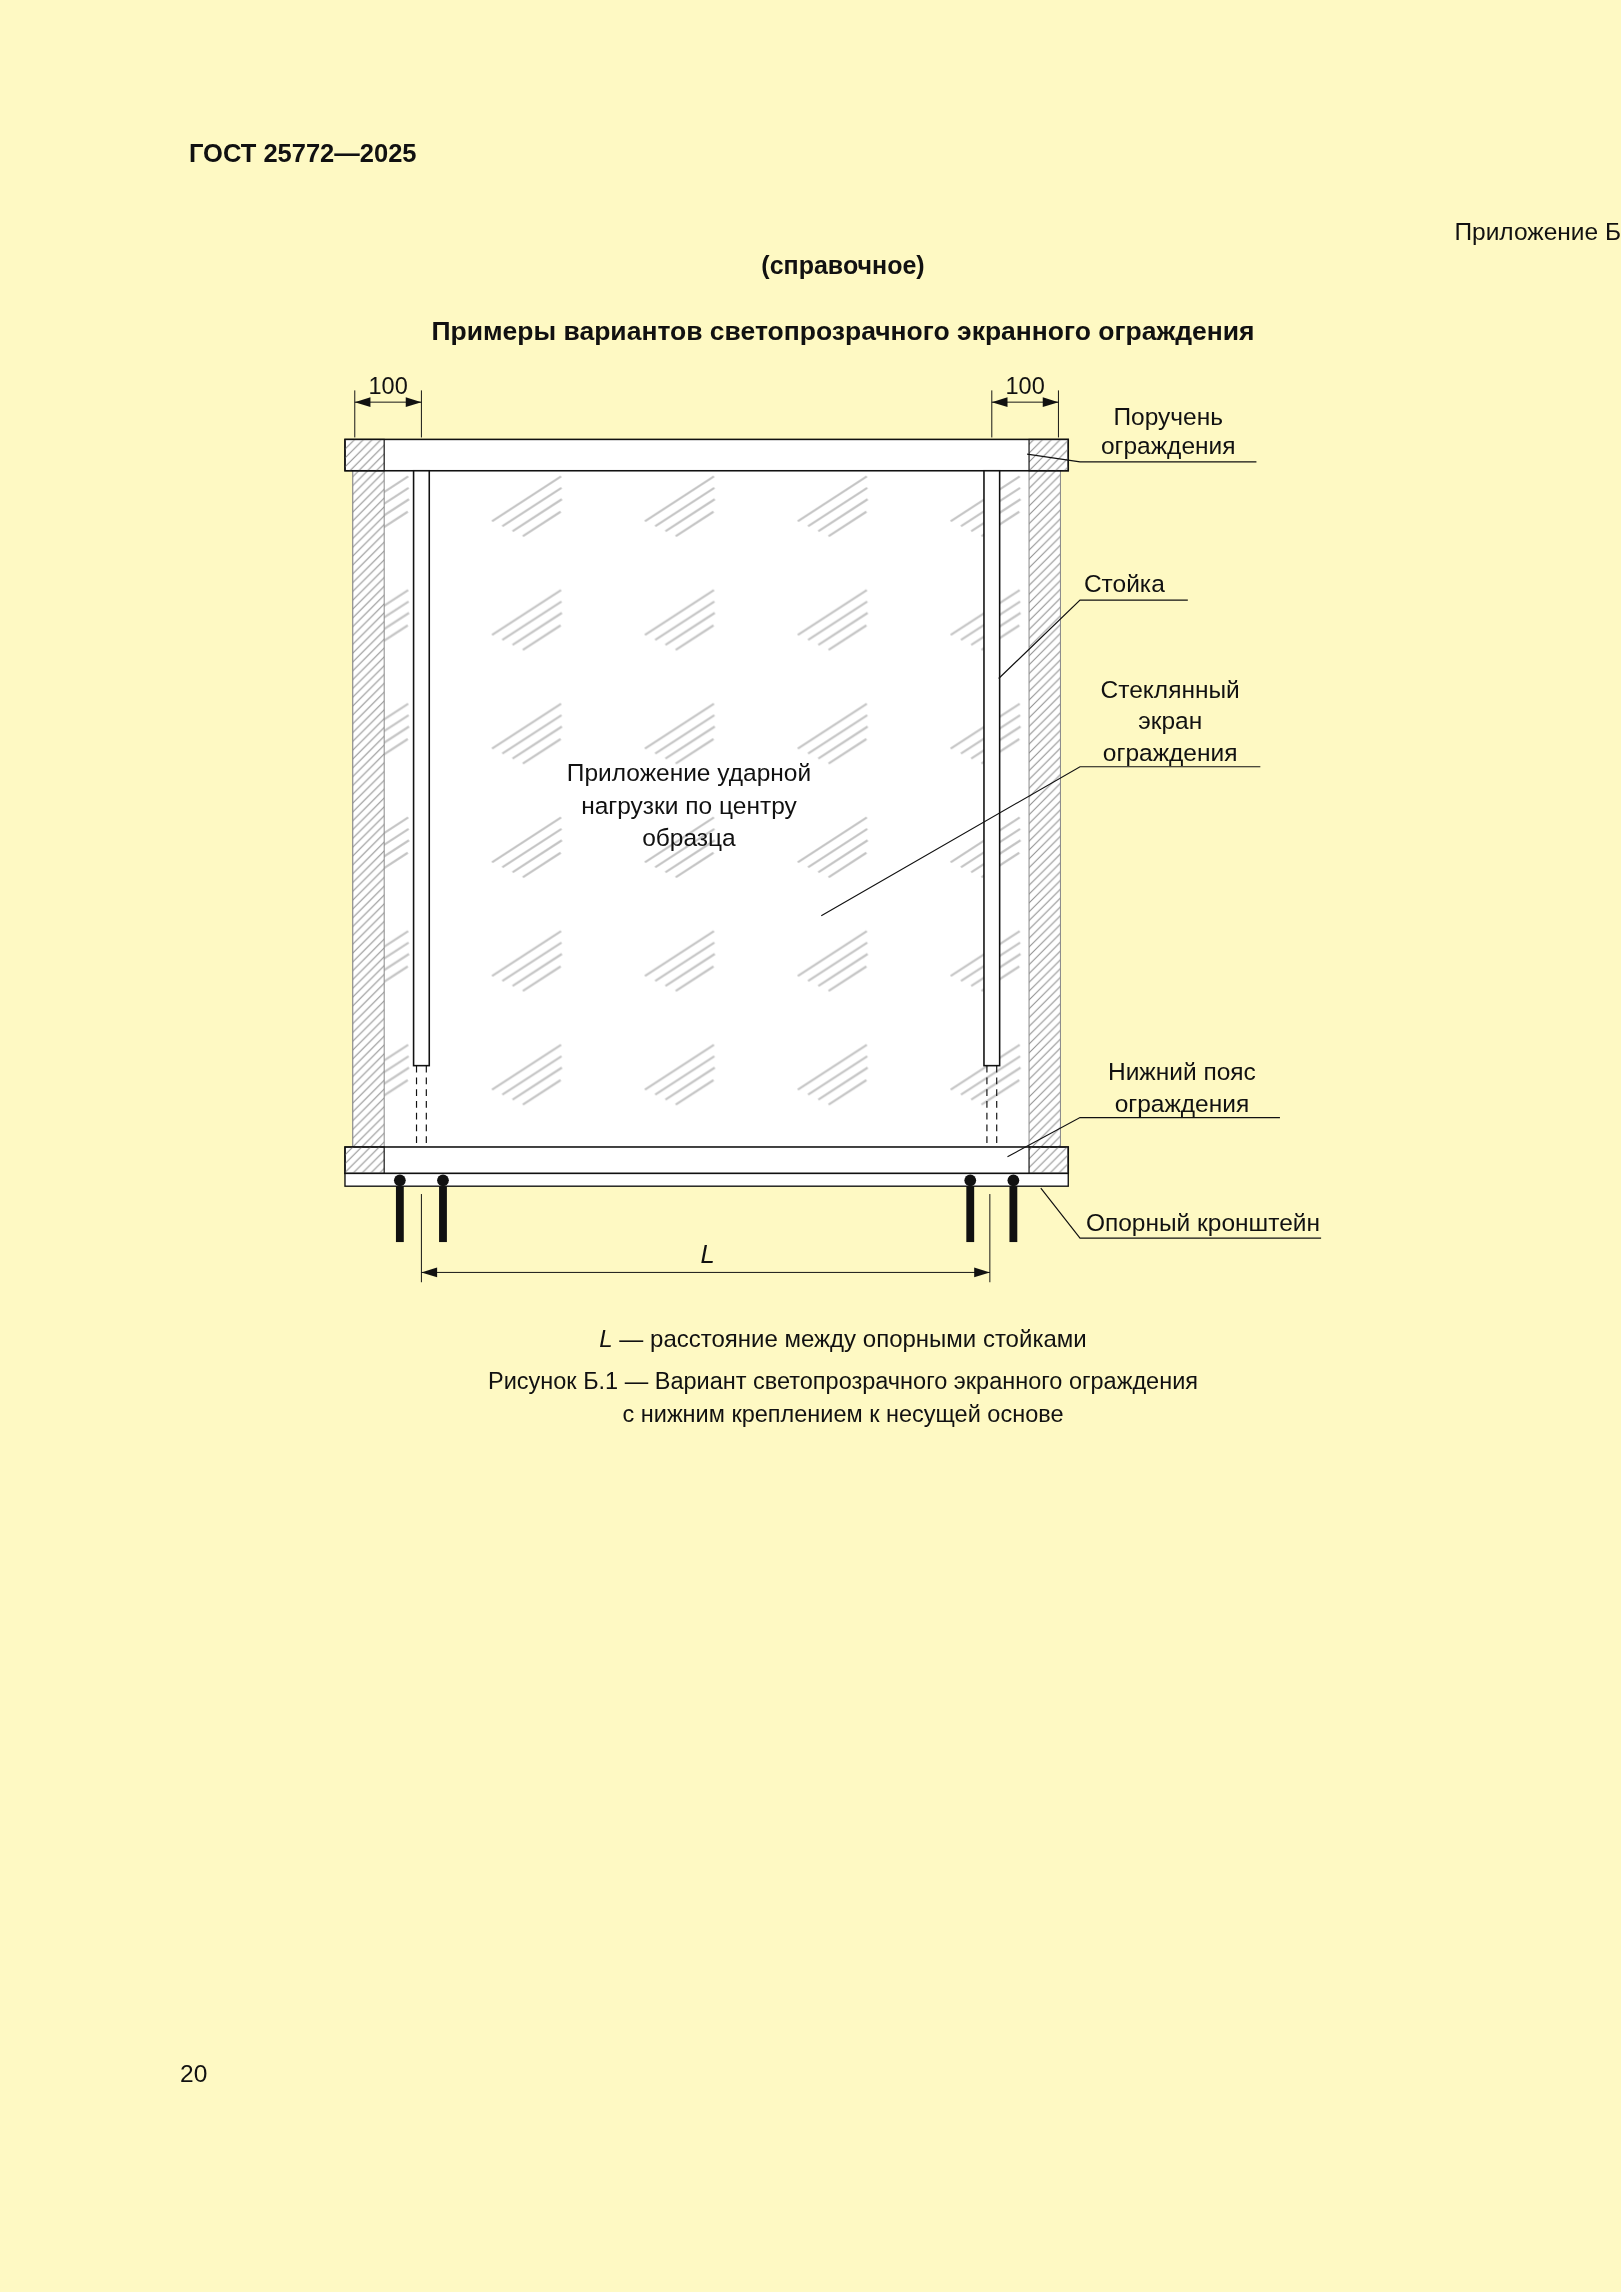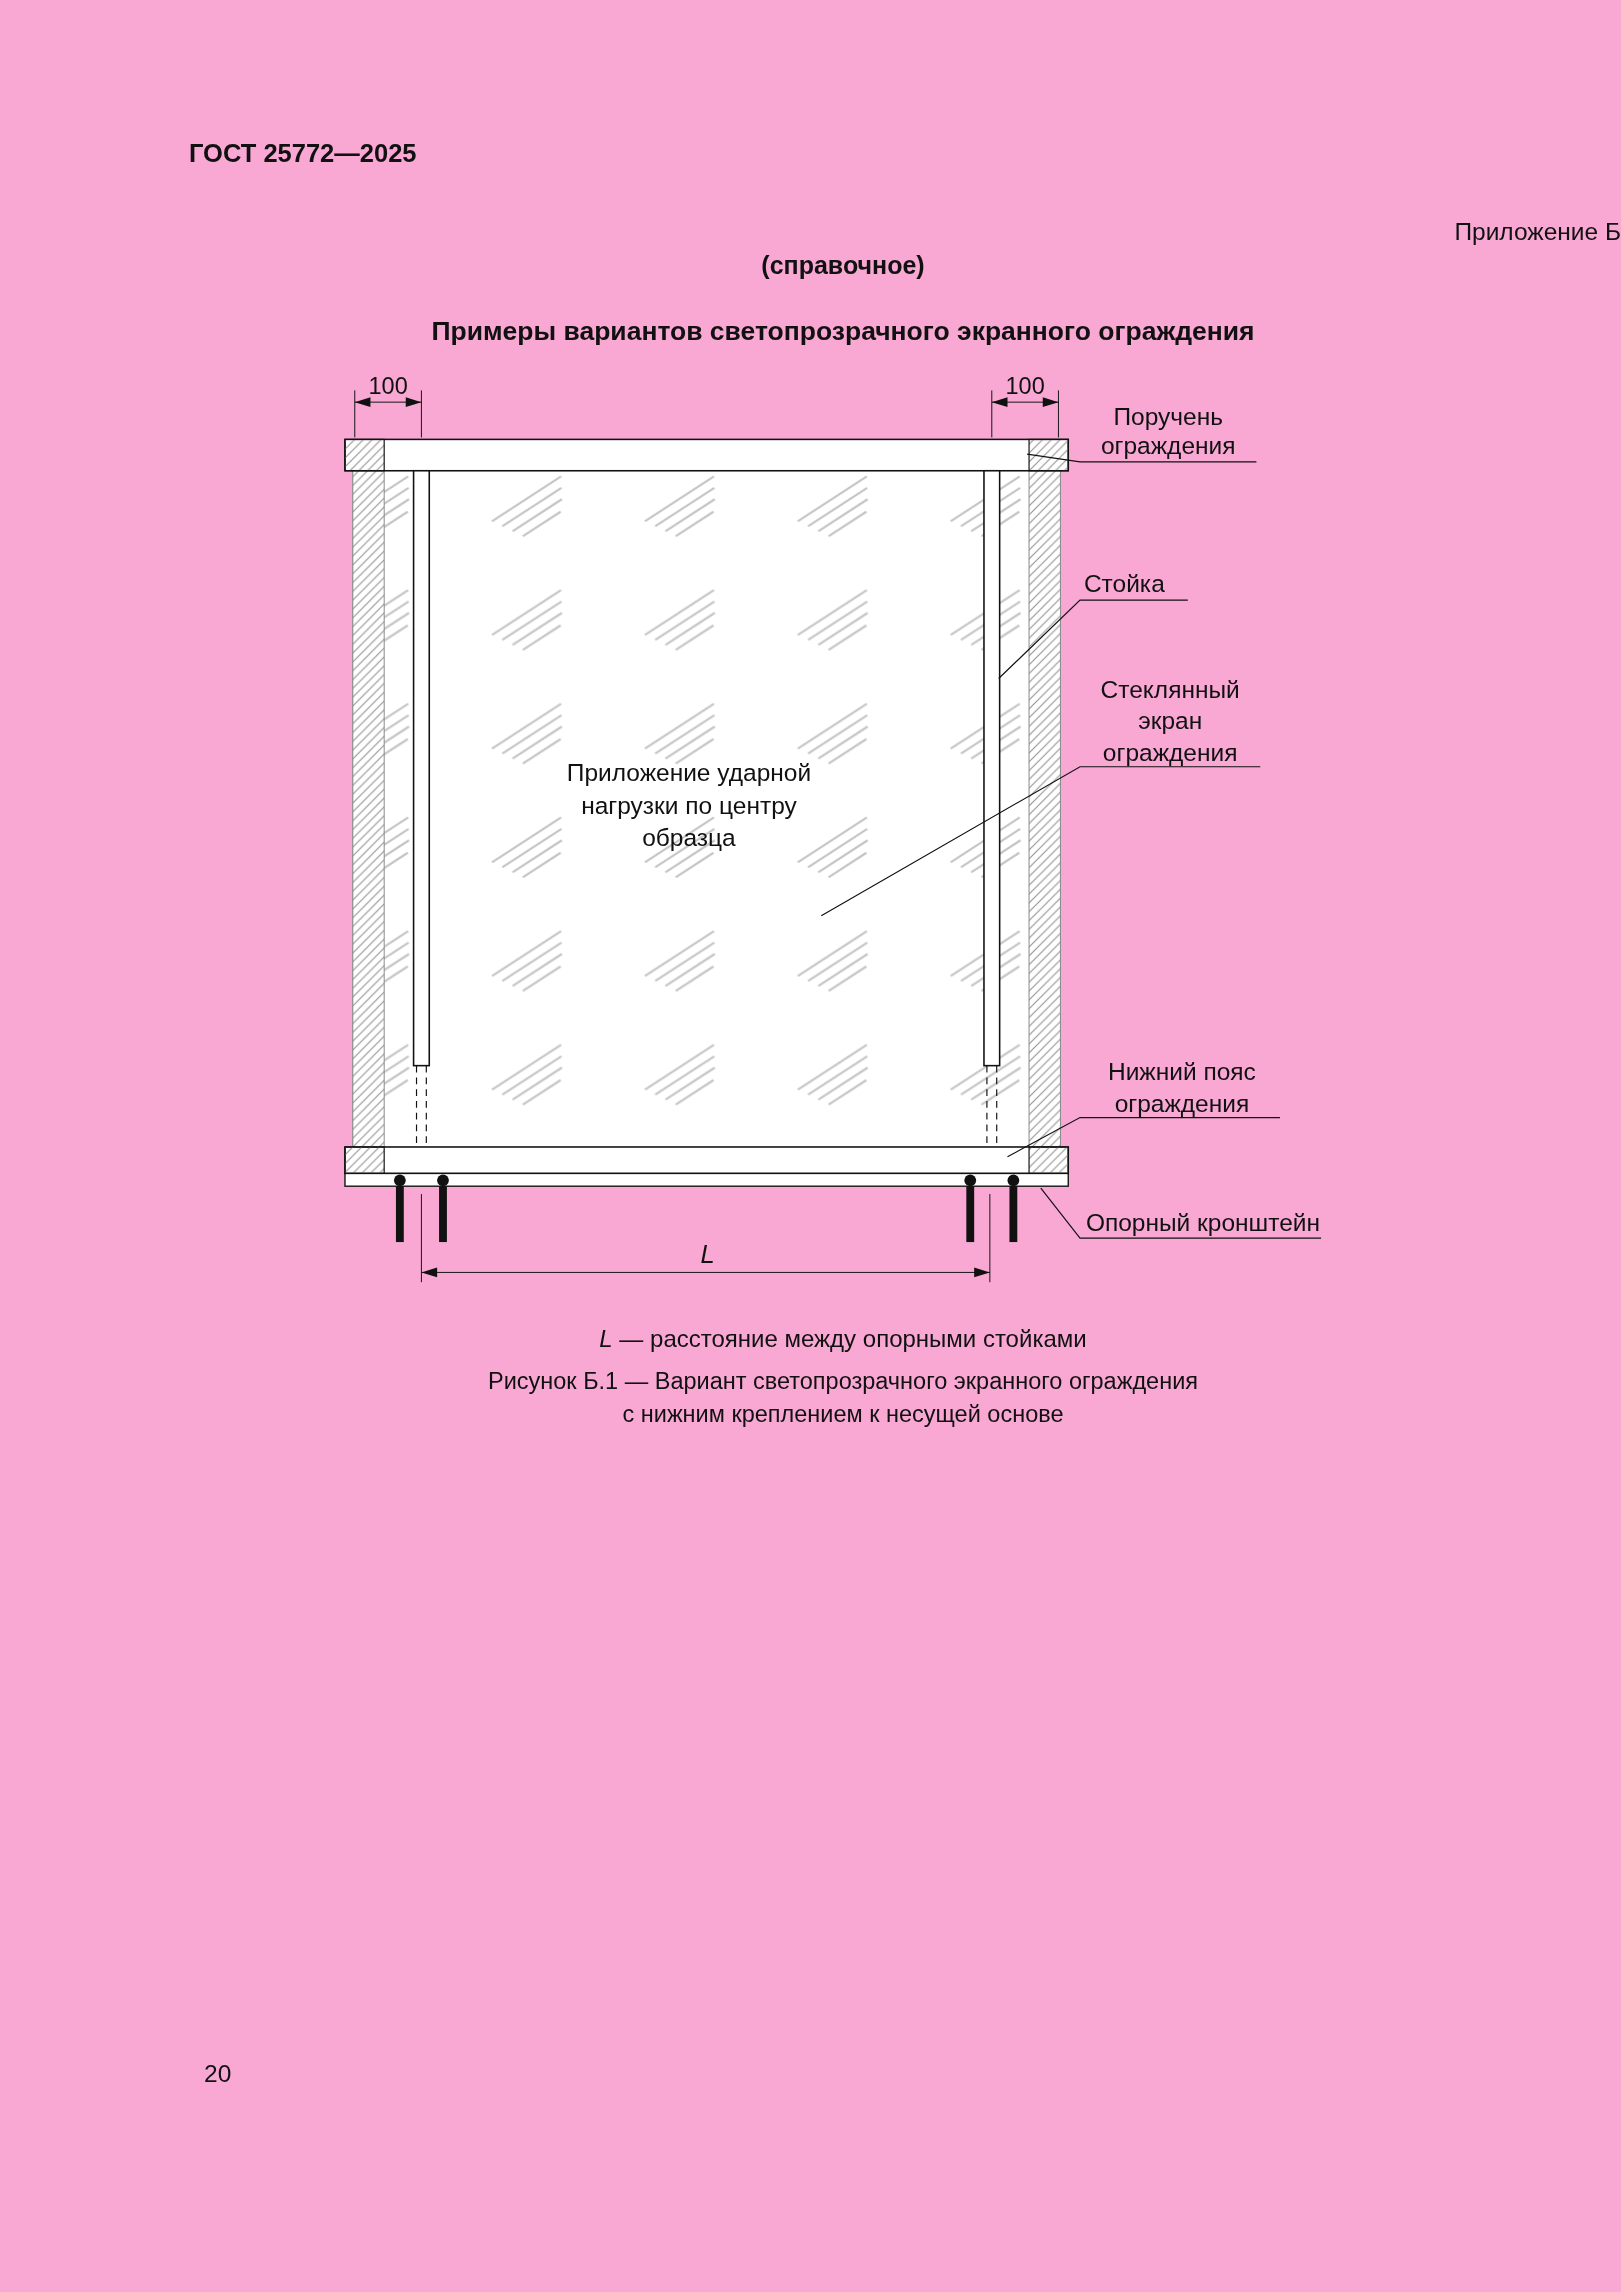--- a/index.html
+++ b/index.html
@@ -1,31 +1,31 @@
 <!DOCTYPE html>
 <html><head>
 <meta charset="utf-8">
 <style>
   html, body { margin: 0; padding: 0; background: #ffffff; }
   .page {
     position: relative; width: 1621px; height: 2293px;
-    background: #f9a8d4; overflow: hidden;
+    background: #fef9c3; overflow: hidden;
     font-family: "Liberation Sans", sans-serif; color: #111111;
   }
   .abs { position: absolute; }
   .centered { left: 65px; width: 1556px; text-align: center; }
   .page-header   { left: 189px; top: 139px; font-size: 25.5px; font-weight: bold; }
   .appendix-name { top: 218px; font-size: 24.5px; font-weight: normal; text-align: right; }
   .appendix-kind { top: 251px; font-size: 25px; font-weight: bold; }
   .appendix-title{ top: 316px; font-size: 26.5px; font-weight: bold; }
   .figure-svg    { left: 0; top: 0; width: 1621px; height: 2293px; }
   .legend        { top: 1325px; font-size: 24px; }
   .caption-1     { top: 1368px; font-size: 23.5px; }
   .caption-2     { top: 1401px; font-size: 23.5px; text-align: center; }
-  .page-number   { left: 204px; top: 2060px; font-size: 24.5px; }
+  .page-number   { left: 180px; top: 2060px; font-size: 24.5px; }
   svg text { font-family: "Liberation Sans", sans-serif; fill: #111111; }
   .sv-label { font-size: 25px; }
   .sv-dim   { font-size: 24px; }
   .sv-L     { font-size: 26px; font-style: italic; }
   .sv-note  { font-size: 25px; }
 </style>
 </head>
 <body>
 
 <div class="page">

